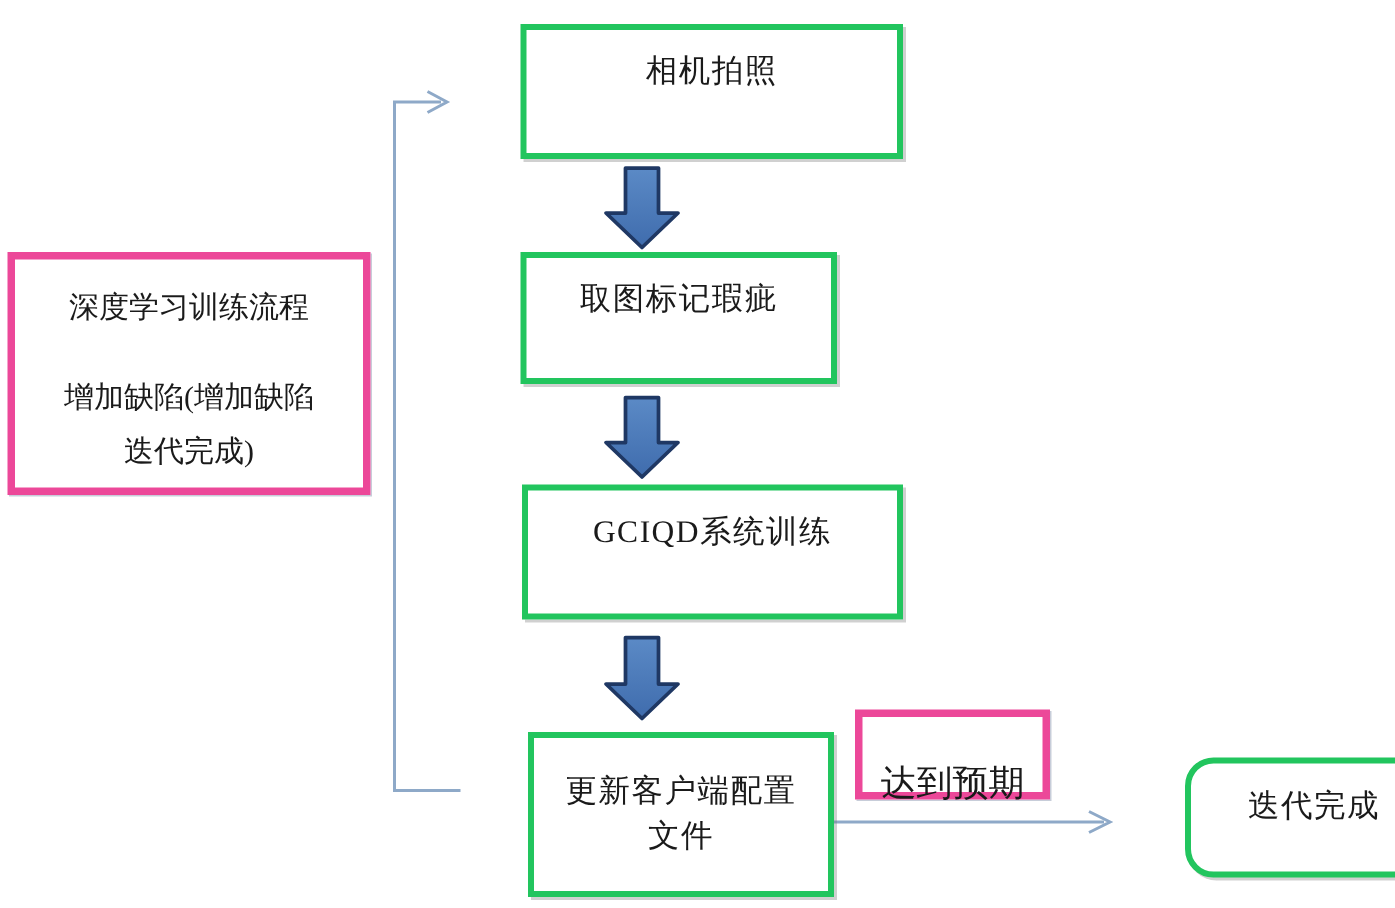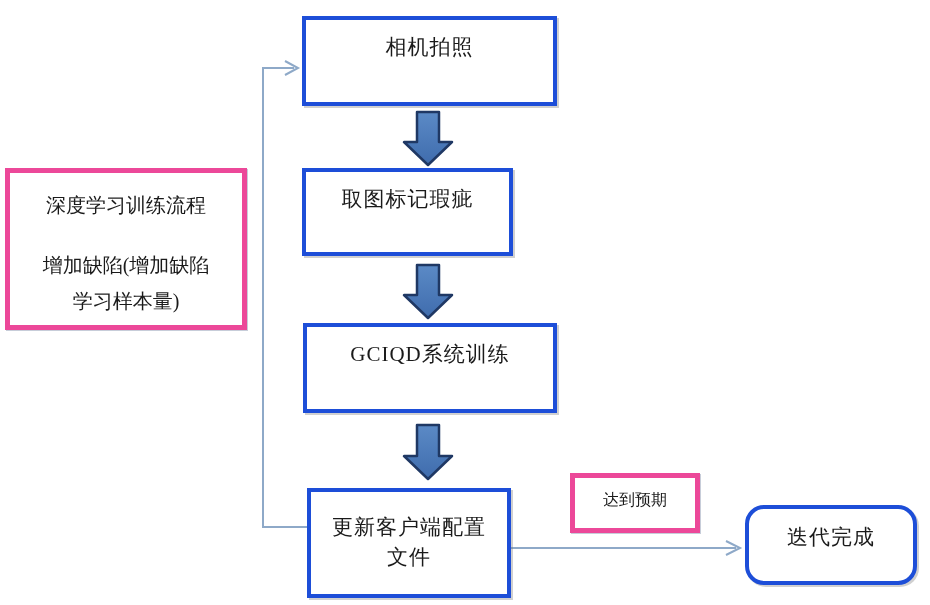--- a/index.html
+++ b/index.html
@@ -3,34 +3,34 @@
 <meta charset="utf-8">
 <title>Flowchart</title>
 <style>
   html,body{margin:0;padding:0;background:#ffffff;}
   body{width:930px;height:605px;position:relative;overflow:hidden;
        font-family:"Liberation Serif","DejaVu Serif",serif;color:#1a1a1a;}
   .stage{position:absolute;left:0;top:0;width:930px;height:605px;}
   svg.overlay{position:absolute;left:0;top:0;width:930px;height:605px;}
 
   .box{position:absolute;box-sizing:border-box;background:#ffffff;text-align:center;}
-  .box-dark{border:4px solid #1d4ed8;box-shadow:2px 2px 0 rgba(120,120,120,.35);}
+  .box-dark{border:4px solid #22c55e;box-shadow:2px 2px 0 rgba(120,120,120,.35);margin-left:45px;}
   .box-light{border:5px solid #ec4899;box-shadow:1px 1px 0 rgba(130,145,170,.45);}
 
   .step-label{font-size:21px;line-height:1.45;letter-spacing:1px;}
 
   #desc-box{left:5px;top:168px;width:242px;height:162px;padding-top:14px;font-size:20px;}
   #desc-box .dline{line-height:36px;}
   #desc-box .spacer{height:24px;}
 
   #step1{left:302px;top:16px;width:255px;height:90px;padding-top:12px;}
   #step2{left:302px;top:168px;width:211px;height:88px;padding-top:12px;}
   #step3{left:303px;top:323px;width:254px;height:90px;padding-top:12px;}
   #step4{left:307px;top:488px;width:204px;height:110px;padding-top:20px;}
-  #cond-box{left:570px;top:473px;width:130px;height:60px;padding-top:12px;font-size:16px;}
+  #cond-box{left:570px;top:473px;width:130px;height:60px;padding-top:28px;font-size:24px;}
   #end-box{left:745px;top:505px;width:172px;height:80px;padding-top:13px;border-radius:19px;}
 </style>
 </head>
 <body>
 
 <div class="stage">
 
   <svg class="overlay" viewBox="0 0 930 605" xmlns="http://www.w3.org/2000/svg">
     <defs>
       <linearGradient id="arrGrad" x1="0" y1="0" x2="0" y2="1">
@@ -51,21 +51,21 @@
 
     <path d="M 417,112 L 439,112 L 439,142 L 452,142 L 428,165 L 404,142 L 417,142 Z" fill="url(#arrGrad)" stroke="#1f3864" stroke-width="2.5" stroke-linejoin="round"></path>
     <path d="M 417,265 L 439,265 L 439,295 L 452,295 L 428,318 L 404,295 L 417,295 Z" fill="url(#arrGrad)" stroke="#1f3864" stroke-width="2.5" stroke-linejoin="round"></path>
     <path d="M 417,425 L 439,425 L 439,456 L 452,456 L 428,479 L 404,456 L 417,456 Z" fill="url(#arrGrad)" stroke="#1f3864" stroke-width="2.5" stroke-linejoin="round"></path>
   </svg>
 
   <div class="box box-light" id="desc-box">
     <div class="dline">深度学习训练流程</div>
     <div class="spacer"></div>
     <div class="dline">增加缺陷(增加缺陷</div>
-    <div class="dline">学习样本量)</div>
+    <div class="dline">迭代完成)</div>
   </div>
 
   <div class="box box-dark" id="step1">
     <div class="step-label">相机拍照</div>
   </div>
 
   <div class="box box-dark" id="step2">
     <div class="step-label">取图标记瑕疵</div>
   </div>
 

